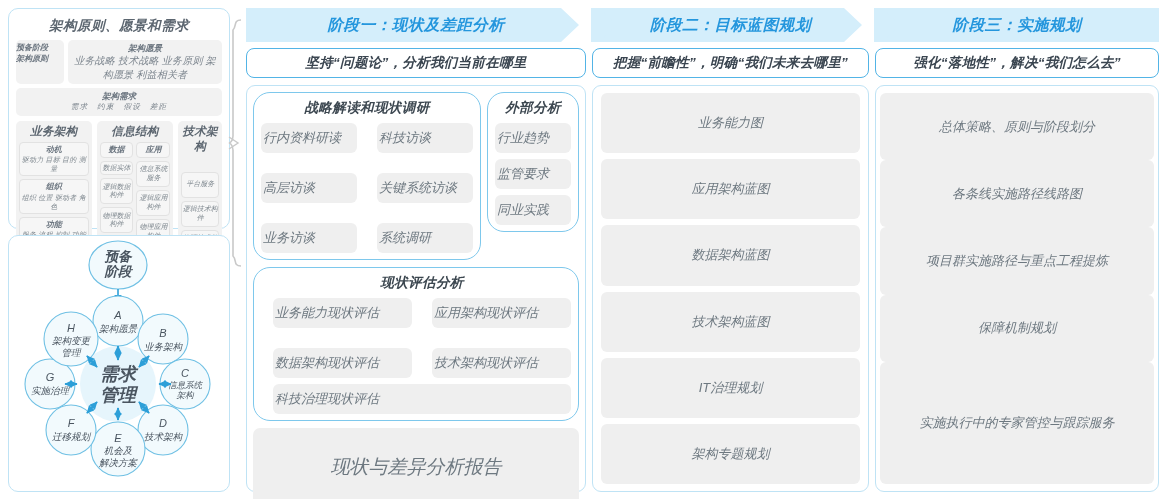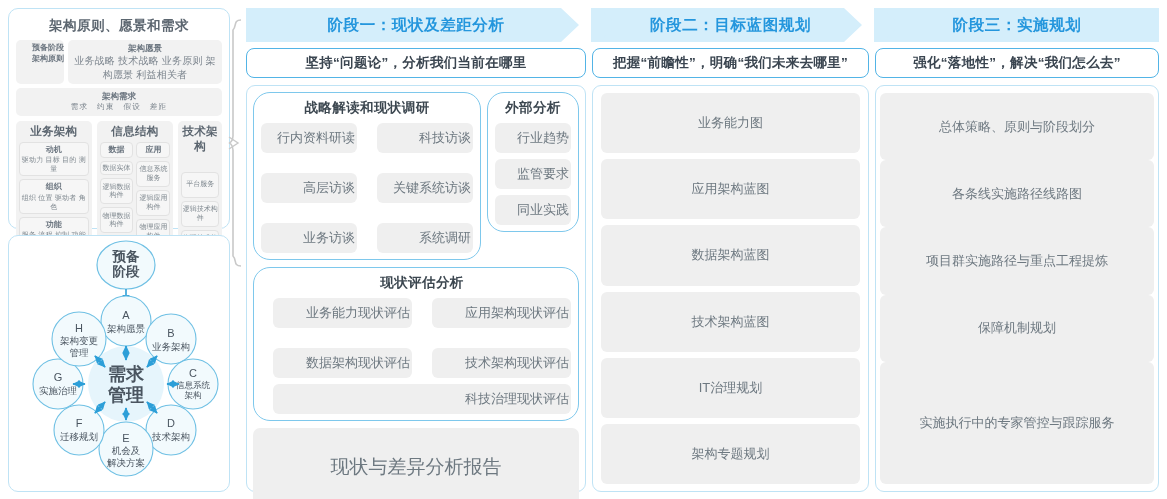--- a/index.html
+++ b/index.html
@@ -3,42 +3,42 @@
 <meta charset="utf-8">
 <style>
   html,body{margin:0;padding:0;}
   body{
     width:1167px;height:499px;
     background:#ffffff;
     font-family:"Liberation Sans","DejaVu Sans",sans-serif;
     color:#55616e;
     overflow:hidden;
   }
-  .page{position:relative;width:1167px;height:499px;}
+  .page{position:relative;width:1167px;height:499px;font-style:italic;}
 
   
   .left-col{position:absolute;left:8px;top:8px;width:222px;height:484px;}
 
   .panel{
     border:1.5px solid #bfe3f5;border-radius:10px;background:#fff;
     box-sizing:border-box;
   }
   .togaf-panel{position:absolute;left:0;top:0;width:222px;height:221px;padding:6px 7px;}
-  .adm-panel{position:absolute;left:0;top:227px;width:222px;height:257px;padding-left:8px;}
+  .adm-panel{position:absolute;left:0;top:227px;width:222px;height:257px;}
 
   .togaf-title{
     font-size:13.5px;font-weight:bold;color:#5c6670;text-align:center;
     letter-spacing:.5px;margin:2px 0 5px;
   }
   .gbox{
     background:#f2f2f2;border-radius:5px;box-sizing:border-box;
   }
   .row1{display:flex;gap:4px;}
   .prep{
-    width:48px;padding:3px 0;text-align:right;
+    width:48px;padding:3px 0;text-align:left;
     font-size:8px;font-weight:bold;color:#6c7680;line-height:1.35;
   }
   .vision{flex:1;padding:3px 2px;text-align:center;}
   .vision .h{font-size:8.5px;font-weight:bold;color:#6c7680;line-height:1.3;}
   .vision .s{font-size:10px;color:#7c858e;line-height:1.35;letter-spacing:.2px;}
   .req{margin-top:4px;padding:3px 0;text-align:center;}
   .req .h{font-size:8.5px;font-weight:bold;color:#6c7680;line-height:1.3;}
   .req .s{font-size:7.6px;color:#7c858e;letter-spacing:1.2px;line-height:1.4;}
 
   .cols3{display:flex;gap:5px;margin-top:5px;}
@@ -119,21 +119,21 @@
 
   .sub-card{
     border:1.2px solid #7ec8ec;border-radius:17px;background:#fff;
     box-sizing:border-box;padding:6px 7px;
   }
   .sub-title{
     text-align:center;font-size:13.5px;font-weight:bold;color:#3c4750;
     margin-bottom:6px;letter-spacing:.4px;
   }
   .chip{
-    background:#efefef;border-radius:6px;text-align:right;
+    background:#efefef;border-radius:6px;text-align:left;
     font-size:13px;color:#6d7880;padding:6px 2px;box-sizing:border-box;
   }
   .grid2{display:grid;grid-template-columns:1fr 1fr;gap:20px;}
   .stack{display:flex;flex-direction:column;gap:6px;}
 
   .p1-top{display:flex;gap:6px;}
   .p1-top .left{flex:1;}
   .p1-top .right{width:92px;}
 
   .report{

